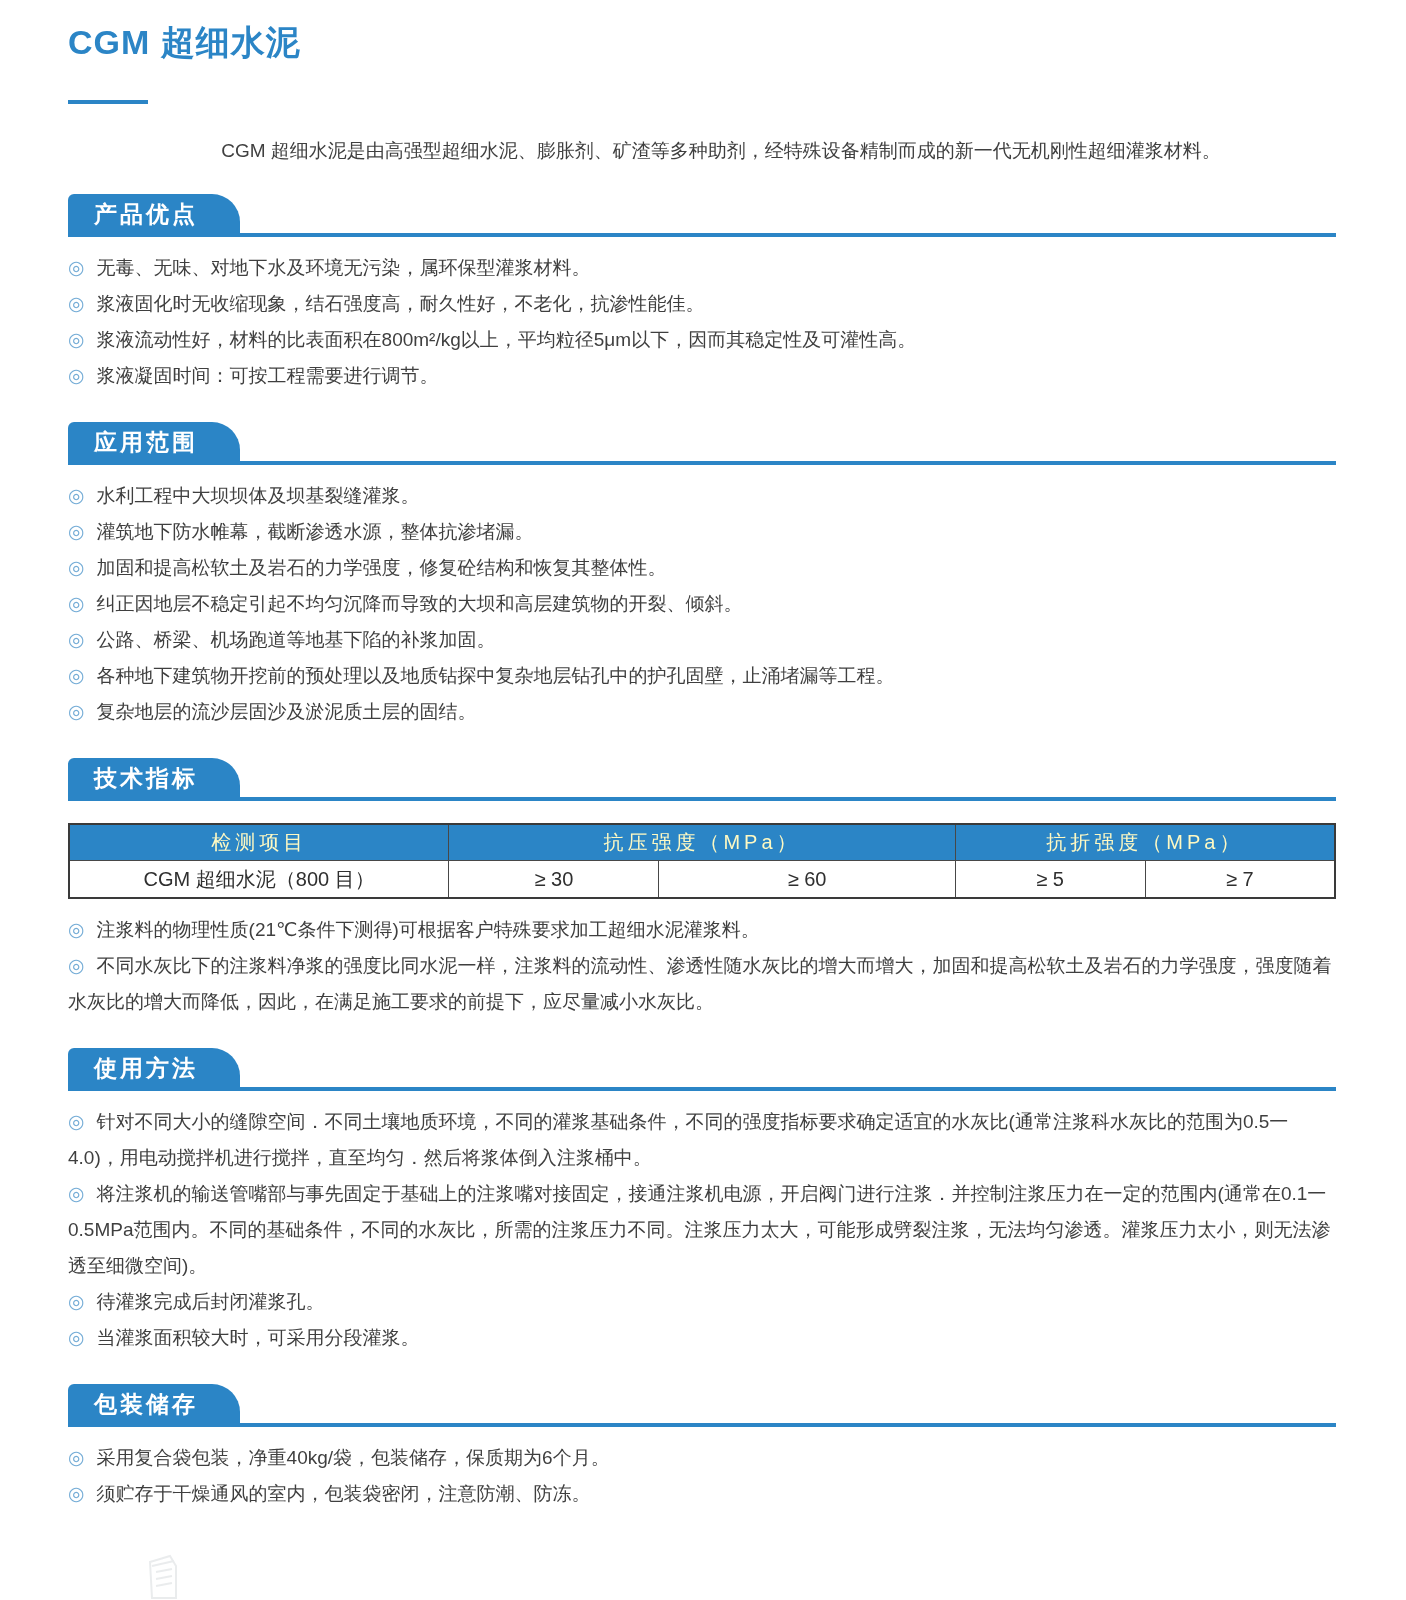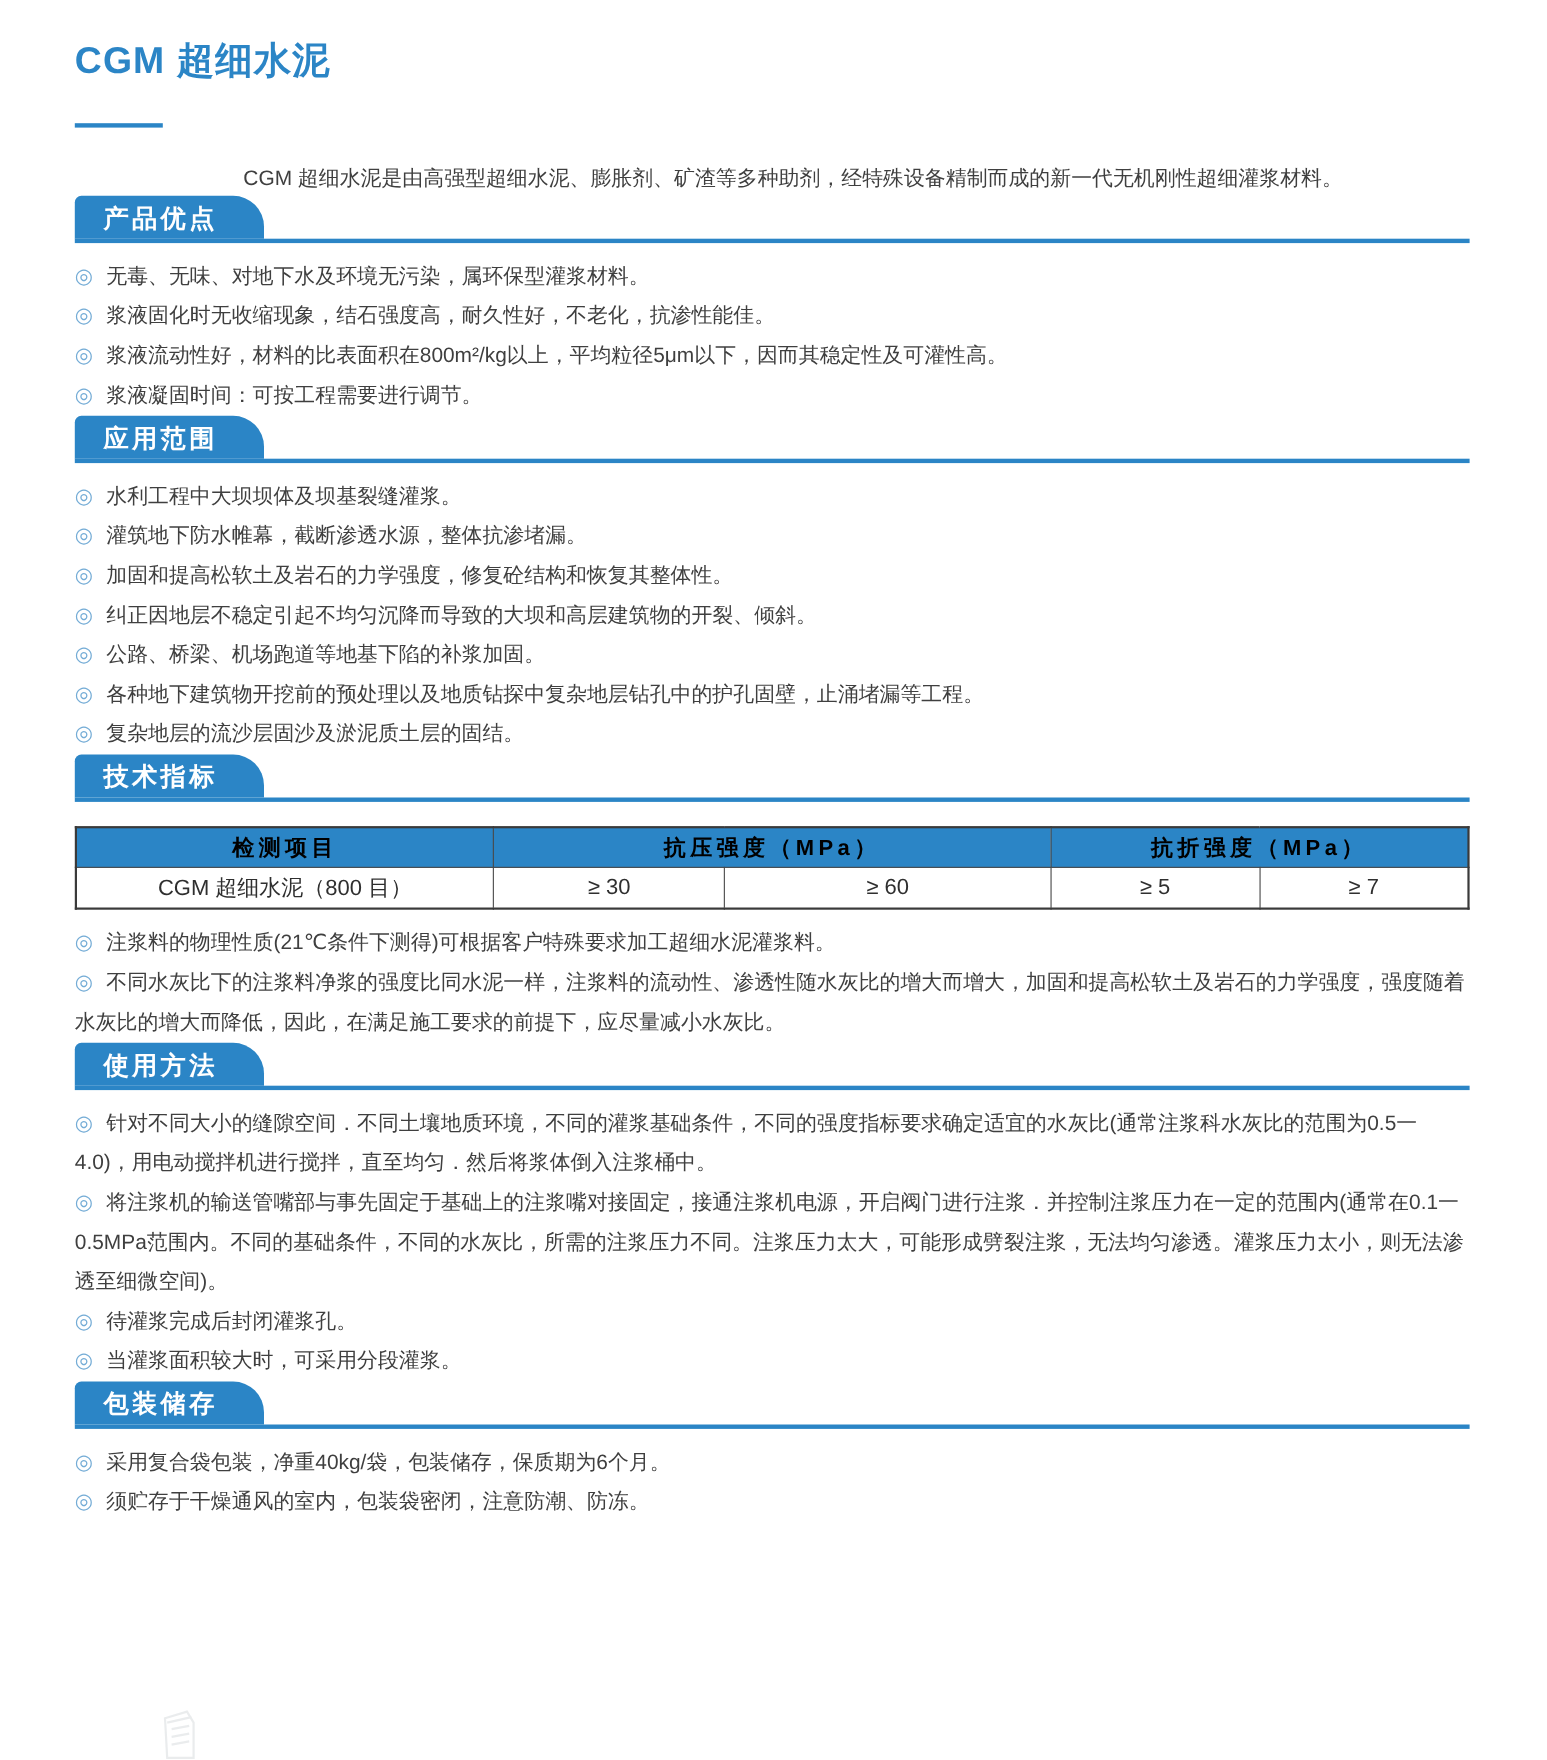--- a/index.html
+++ b/index.html
@@ -1,34 +1,34 @@
 <!DOCTYPE html>
 <html style="--accent: #2b85c6; --bullet: #74acd6; --text: #3f3f3f; --subBg: #d4d4d4;"><head>
 <meta charset="utf-8">
 <style>
   html, body { margin:0; padding:0; background:#ffffff; }
   body {
     width:1406px; height:1600px; position:relative; overflow:hidden;
     font-family:"Liberation Sans","DejaVu Sans",sans-serif;
     -webkit-font-smoothing:antialiased;
   }
-  .content { position:absolute; left:68px; top:16px; width:1268px; }
+  .content { position:absolute; left:68px; top:4px; width:1268px; }
 
   .page-title {
     margin:16px 0 0 0; font-size:34px; font-weight:bold;
     color:var(--accent); letter-spacing:1px;
   }
   .title-underline { width:80px; height:4px; background:var(--accent); margin-top:34px; }
 
   .intro {
     margin:32px 0 0 0; font-size:19px; color:var(--text);
     text-indent:2em; line-height:30px;text-align:center;
   }
 
-  .section { }
+  .section { margin-top:28px; }
   .section-header { border-bottom:4px solid var(--accent); line-height:0; }
   .section-tab {
     display:inline-block; background:var(--accent); color:#ffffff;
     font-size:23px; font-weight:bold; letter-spacing:3px; line-height:26px;
     padding:7px 42px 6px 26px; border-radius:6px 28px 0 0;
     vertical-align:bottom;
   }
 
   .bullets { margin-top:13px; }
   .bullet { font-size:19px; color:var(--text); line-height:36px; }
@@ -37,22 +37,22 @@
   }
 
   .spec-table {
     width:100%; border-collapse:collapse; table-layout:fixed;
     margin-top:22px; border:2px solid #3a3a3a;
   }
   .spec-table th, .spec-table td {
     border:1px solid #474747; text-align:center; padding:0;
   }
   .t-head th {
-    background:var(--accent); color:#000000; font-size:20px;
-    font-weight:bold; letter-spacing:4px; height:35px;
+    background:var(--accent); color:#fef9c3; font-size:20px;
+    font-weight:normal; letter-spacing:4px; height:35px;
   }
   .t-sub td { background:var(--subBg); color:#2f2f2f; font-size:20px; height:38px; }
   .t-data td { background:#ffffff; color:#2f2f2f; font-size:20px; height:36px; }
 
   .watermark { position:absolute; left:136px; top:1552px; opacity:0.55; }
 </style>
 </head>
 <body>
 
 <div class="content">

